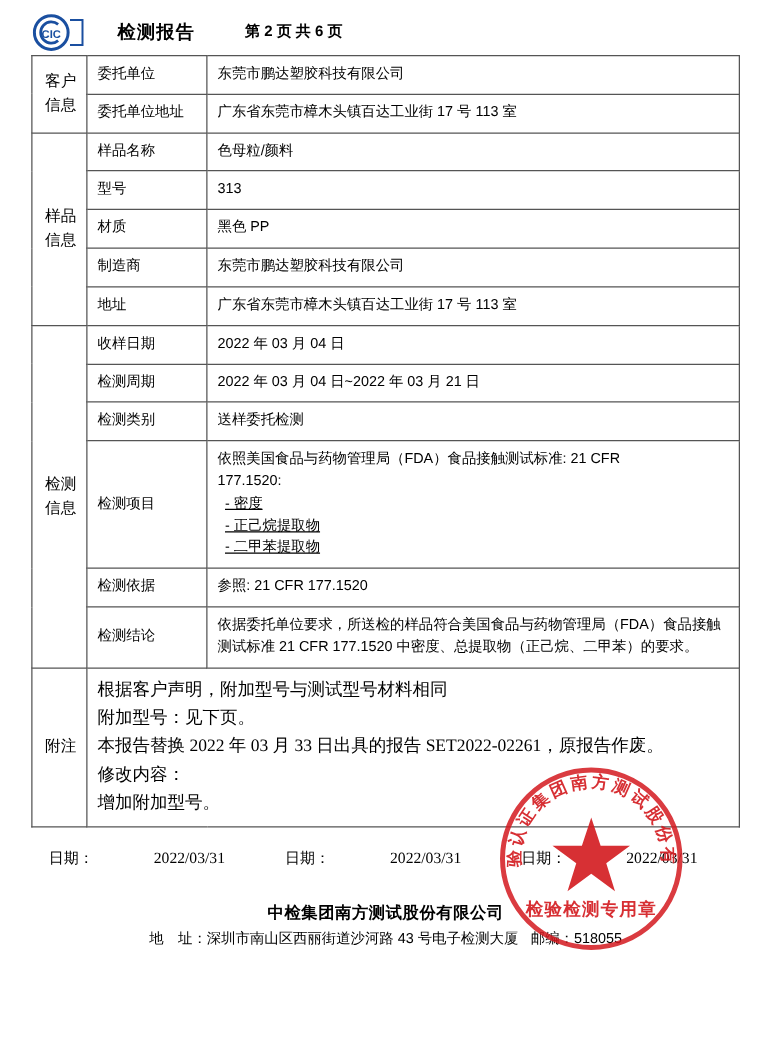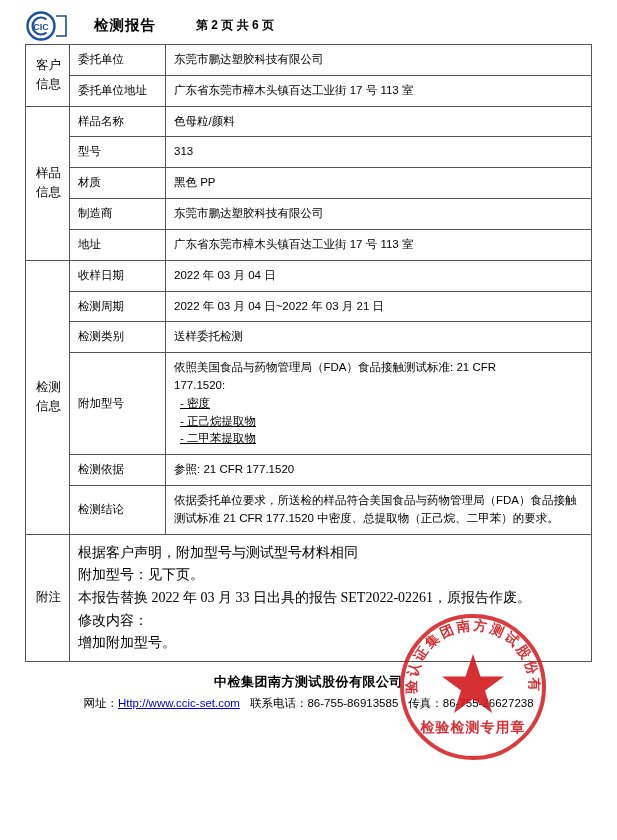--- a/index.html
+++ b/index.html
@@ -237,21 +237,21 @@
       </tr>
       <tr>
         <td class="col-lbl">检测周期</td>
         <td class="val">2022 年 03 月 04 日~2022 年 03 月 21 日</td>
       </tr>
       <tr>
         <td class="col-lbl">检测类别</td>
         <td class="val">送样委托检测</td>
       </tr>
       <tr>
-        <td class="col-lbl">附加型号</td>
+        <td class="col-lbl">检测项目</td>
         <td class="val item-list tight">
           <div>依照美国食品与药物管理局（FDA）食品接触测试标准: 21 CFR</div>
           <div>177.1520:</div>
           <div class="sub">- 密度</div>
           <div class="sub">- 正己烷提取物</div>
           <div class="sub">- 二甲苯提取物</div>
         </td>
       </tr>
       <tr>
         <td class="col-lbl">检测依据</td>
@@ -279,20 +279,28 @@
     <table class="sig">
       <colgroup>
         <col style="width:64px">
         <col style="width:125px">
         <col style="width:64px">
         <col style="width:125px">
         <col style="width:64px">
         <col style="width:125px">
       </colgroup>
       <tbody>
+        <tr>
+          <td class="sig-label">日期：</td>
+          <td class="sig-date">2022/03/31</td>
+          <td class="sig-label">日期：</td>
+          <td class="sig-date">2022/03/31</td>
+          <td class="sig-label">日期：</td>
+          <td class="sig-date">2022/03/31</td>
+        </tr>
       </tbody>
     </table>
   </div>
 
   <div class="stamp">
     <svg width="150" height="150" viewBox="0 0 150 150">
       <defs>
         <path id="arcTop" d="M 18,75 A 57,57 0 0 1 132,75" fill="none"></path>
       </defs>
       <circle cx="75" cy="75" r="71" fill="none" stroke="#d3191e" stroke-width="4" opacity="0.85"></circle>
@@ -300,17 +308,17 @@
         <textPath href="#arcTop" startOffset="50%" text-anchor="middle" letter-spacing="2.5">中国检验认证集团南方测试股份有限公司</textPath>
       </text>
       <polygon fill="#d3191e" opacity="0.9" points="75,42 82.5,64.5 106,64.5 87,78.5 94,101 75,87 56,101 63,78.5 44,64.5 67.5,64.5"></polygon>
       <text x="75" y="120" font-family="Liberation Sans, sans-serif" font-size="14" fill="#d3191e" opacity="0.9" text-anchor="middle" font-weight="bold" letter-spacing="1">检验检测专用章</text>
     </svg>
   </div>
 
   <div class="footer">
     <div class="company">中检集团南方测试股份有限公司</div>
     <div class="line">
-      <span>网址：</span><span class="url">Http://www.ccic-set.com</span><span class="sp"></span><span>联系电话：</span><span>86-755-86913585</span><span class="sp"></span><span>传真：</span><span>86-755-26627238</span>
+      <span>地　址：</span><span>深圳市南山区西丽街道沙河路 43 号电子检测大厦</span><span class="sp"></span><span>邮编：</span><span>518055</span>
     </div>
   </div>
 
 </div>
 
 </body></html>

